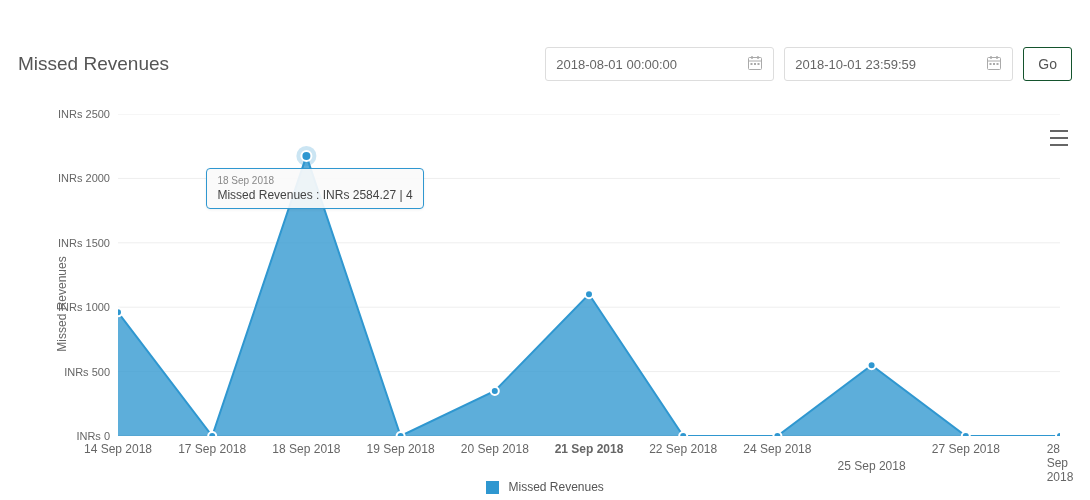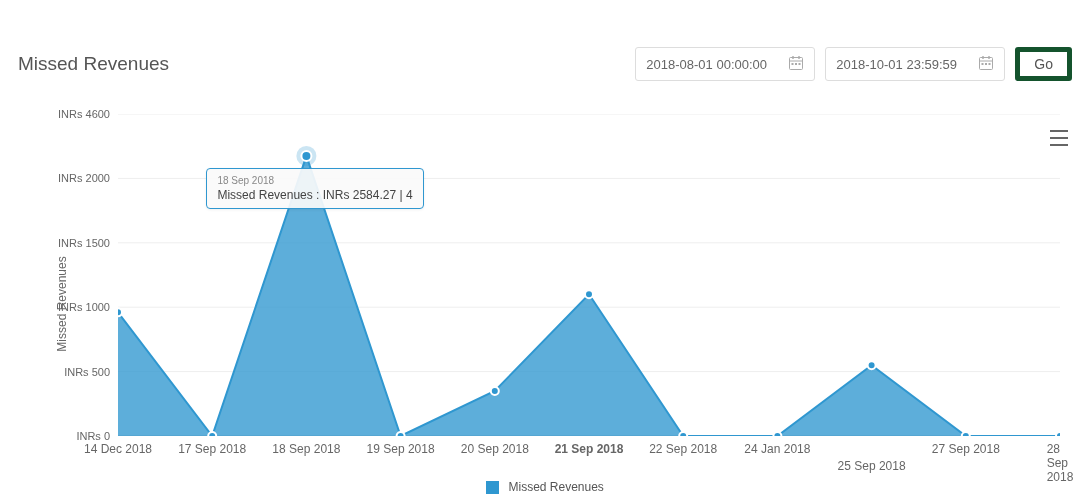--- a/index.html
+++ b/index.html
@@ -1,23 +1,23 @@
 <!DOCTYPE html>
 <html><head>
 <meta charset="utf-8">
 <style>
   * { box-sizing: border-box; }
   html, body { margin:0; padding:0; font-family: "Helvetica Neue", Arial, sans-serif; background:#fff; color:#333; }
   .wrap { width:1090px; height:500px; position:relative; padding:12px 18px 6px 18px;margin-top:32px; }
   .topbar { display:flex; align-items:center; justify-content:space-between; height:40px; }
   .title { font-size:19px; color:#555; font-weight:400; }
   .controls { display:flex; gap:10px; align-items:center; }
-  .dateinput { width:180px; height:34px; border:1px solid #ddd; border-radius:3px; display:flex; align-items:center; justify-content:space-between; padding:0 10px; font-size:13px; color:#666; background:#fff; }
+  .dateinput { width:229px; height:34px; border:1px solid #ddd; border-radius:3px; display:flex; align-items:center; justify-content:space-between; padding:0 10px; font-size:13px; color:#666; background:#fff; }
   .dateinput .cal { color:#999; }
-  .gobtn { height:34px; padding:4px 14px; border:5px solid #14532d; border-radius:3px; background:#fff; color:#555; font-size:14px; cursor:pointer; }
+  .gobtn { height:34px; padding:4px 14px; border:1px solid #14532d; border-radius:3px; background:#fff; color:#555; font-size:14px; cursor:pointer; }
   .chartarea { position:relative; width:100%; height:380px; margin-top:30px; }
   .yaxis-label { position:absolute; left:-4px; top:50%; transform: translateY(-50%) rotate(-90deg); transform-origin:center; font-size:12px; color:#666; white-space:nowrap; }
   .xaxis-label { position:absolute; font-size:12px; color:#666; transform:translateX(-50%); top:0; }
   .ytick { position:absolute; font-size:11px; color:#666; right:100%; padding-right:8px; transform:translateY(-50%); white-space:nowrap; }
   .plot { position:absolute; left:100px; top:0; right:12px; bottom:58px; }
   .grid line { stroke:#eee; stroke-width:1; }
   .legend { position:absolute; bottom:0; left:0; right:0; text-align:center; font-size:12px; color:#555; }
   .legend .swatch { display:inline-block; width:13px; height:13px; background:#2f97d0; vertical-align:middle; margin-right:6px; }
   .hamburger { position:absolute; right:22px; top:98px; width:18px; height:16px; display:flex; flex-direction:column; justify-content:space-between; cursor:pointer; }
   .hamburger span { display:block; height:2px; background:#666; }
@@ -111,31 +111,31 @@
           <circle cx="942" cy="322" r="4" class="marker"></circle>
           <circle cx="188.4" cy="41.921824000000015" r="10" class="marker-halo"></circle>
           <circle cx="188.4" cy="41.921824000000015" r="5" class="marker"></circle>
         </svg>
       <div id="yticks-layer">
           <div class="ytick" style="top: 322px;">INRs 0</div>
           <div class="ytick" style="top: 257.6px;">INRs 500</div>
           <div class="ytick" style="top: 193.2px;">INRs 1000</div>
           <div class="ytick" style="top: 128.8px;">INRs 1500</div>
           <div class="ytick" style="top: 64.4px;">INRs 2000</div>
-          <div class="ytick" style="top: 0px;">INRs 4600</div>
+          <div class="ytick" style="top: 0px;">INRs 2500</div>
         </div>
       <div id="xticks-layer" style="position:absolute; left:0; right:0; top:100%; height:30px;">
-          <div class="xaxis-label" style="left: 0px; top: 6px;">14 Dec 2018</div>
+          <div class="xaxis-label" style="left: 0px; top: 6px;">14 Sep 2018</div>
           <div class="xaxis-label" style="left: 94.2px; top: 6px;">17 Sep 2018</div>
           <div class="xaxis-label" style="left: 188.4px; top: 6px;">18 Sep 2018</div>
           <div class="xaxis-label" style="left: 282.6px; top: 6px; text-align: center;">19 Sep 2018</div>
           <div class="xaxis-label" style="left: 376.8px; top: 6px;">20 Sep 2018</div>
           <div class="xaxis-label" style="left: 471px; top: 6px; font-weight: bold;">21 Sep 2018</div>
           <div class="xaxis-label" style="left: 565.2px; top: 6px;">22 Sep 2018</div>
-          <div class="xaxis-label" style="left: 659.4px; top: 6px;">24 Jan 2018</div>
+          <div class="xaxis-label" style="left: 659.4px; top: 6px;">24 Sep 2018</div>
           <div class="xaxis-label" style="left: 753.6px; top: 23px;">25 Sep 2018</div>
           <div class="xaxis-label" style="left: 847.8px; top: 6px;">27 Sep 2018</div>
           <div class="xaxis-label" style="left: 942px; top: 6px;">28 Sep 2018</div>
         </div>
       <div id="tooltip-layer">
           <div class="tooltip" style="left: 88.4px; top: 53.9218px;">
             <div class="tt-date">18 Sep 2018</div>
             <div>Missed Revenues : INRs 2584.27 | 4</div>
           </div>
         </div>

